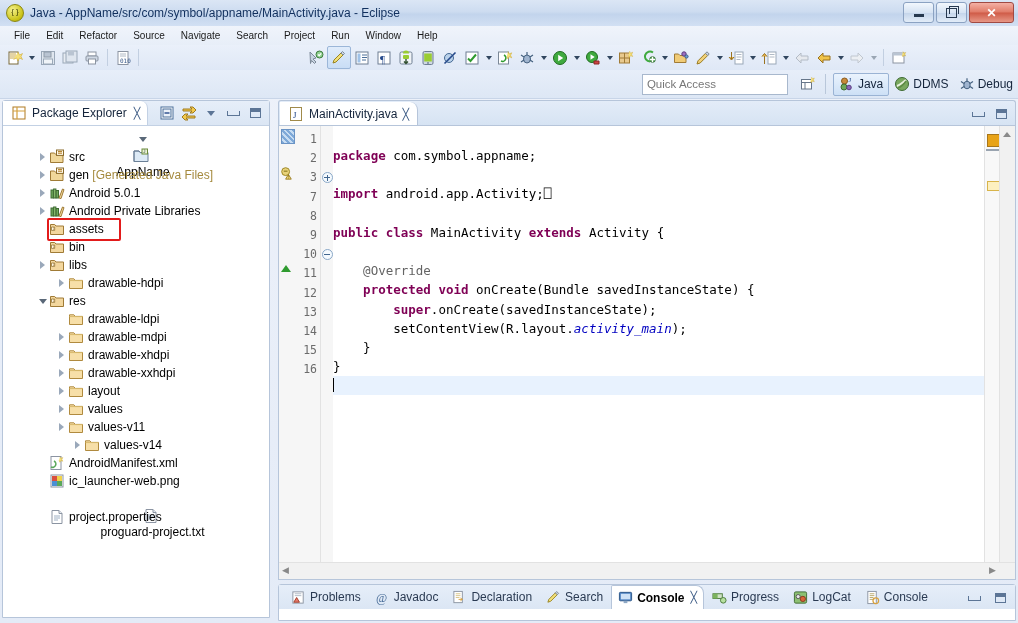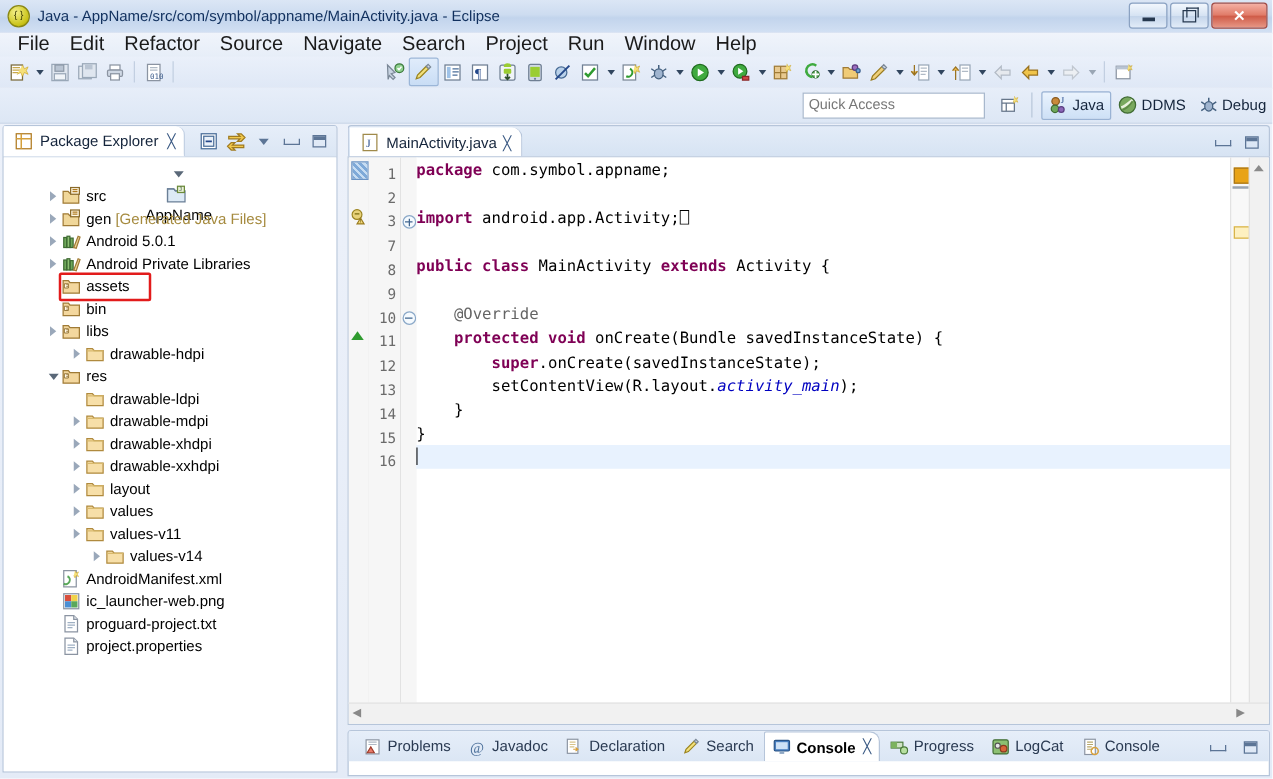--- a/index.html
+++ b/index.html
@@ -61,21 +61,21 @@
   }
 
   
   .menubar {
     position: absolute; left: 0; top: 26px; width: 1018px; height: 19px;
     background: linear-gradient(#f0f4fb, #e7eef8);
     display: flex; align-items: center; padding-left: 6px;
     border-bottom: 1px solid #dfe7f2;
   }
   .menuitem {
-    padding: 1px 8px; font-size: 16px; color: #1a1a1a; cursor: default;
+    padding: 1px 8px; font-size: 10px; color: #1a1a1a; cursor: default;
     white-space: nowrap;
   }
 
   
   .toolbar {
     position: absolute; left: 0; top: 45px; width: 1018px; height: 25px;
     background: linear-gradient(#eaf0fa, #dfe8f6);
     display: flex; align-items: center; padding-left: 4px;
     border-bottom: 1px solid #d5deec;
   }
@@ -218,21 +218,21 @@
     position: absolute; left: 16px; top: 0; width: 26px; bottom: 16px;
     background: #f6f6f6; border-right: 1px solid #e2e2e2;
     text-align: right; padding-top: 4px; box-sizing: border-box;
   }
   .foldcol {
     position: absolute; left: 42px; top: 0; width: 12px; bottom: 16px;
     background: #f6f6f6; border-right: 1px solid #e2e2e2; padding-top: 4px;
   }
   .codearea {
     position: absolute; left: 54px; top: 0; right: 31px; bottom: 16px;
-    background: #fff; padding-top: 0; overflow: hidden;
+    background: #fff; padding-top: 20px; overflow: hidden;
   }
   .ovruler {
     position: absolute; right: 15px; top: 0; width: 15px; bottom: 16px;
     background: #f8f8f8; border-left: 1px solid #e2e2e2;
   }
   .vsb {
     position: absolute; right: 0; top: 0; width: 15px; bottom: 16px;
     background: #f1f1f1; border-left: 1px solid #e2e2e2;
   }
   .hsb {
@@ -769,21 +769,21 @@
             <span class="twist"></span>
             <span class="ticon"><svg viewBox="0 0 16 16" width="16" height="16">
                 <rect x="2" y="2" width="12" height="12" fill="#fff" stroke="#8b94a2"></rect>
                 <rect x="3" y="3" width="5" height="5" fill="#d94f3d"></rect>
                 <rect x="8" y="3" width="5" height="5" fill="#f0d24a"></rect>
                 <rect x="3" y="8" width="5" height="5" fill="#4a8fd4"></rect>
                 <rect x="8" y="8" width="5" height="5" fill="#5aa85a"></rect>
               </svg></span>
             <span class="tlabel">ic_launcher-web.png</span>
           </div>
-          <div class="trow" style="padding-left: 33px;">
+          <div class="trow" style="padding-left: 33px; flex-direction: column;">
             <span class="twist"></span>
             <span class="ticon"><svg viewBox="0 0 16 16" width="16" height="16">
                 <path d="M3 1.5h7l3 3v10H3z" fill="#fff" stroke="#8b94a2"></path>
                 <path d="M10 1.5v3h3" fill="#e8edf3" stroke="#8b94a2"></path>
                 <path d="M5 7h6M5 9h6M5 11h4" stroke="#9fb0c3"></path>
               </svg></span>
             <span class="tlabel">proguard-project.txt</span>
           </div>
           <div class="trow" style="padding-left: 33px;">
             <span class="twist"></span>

